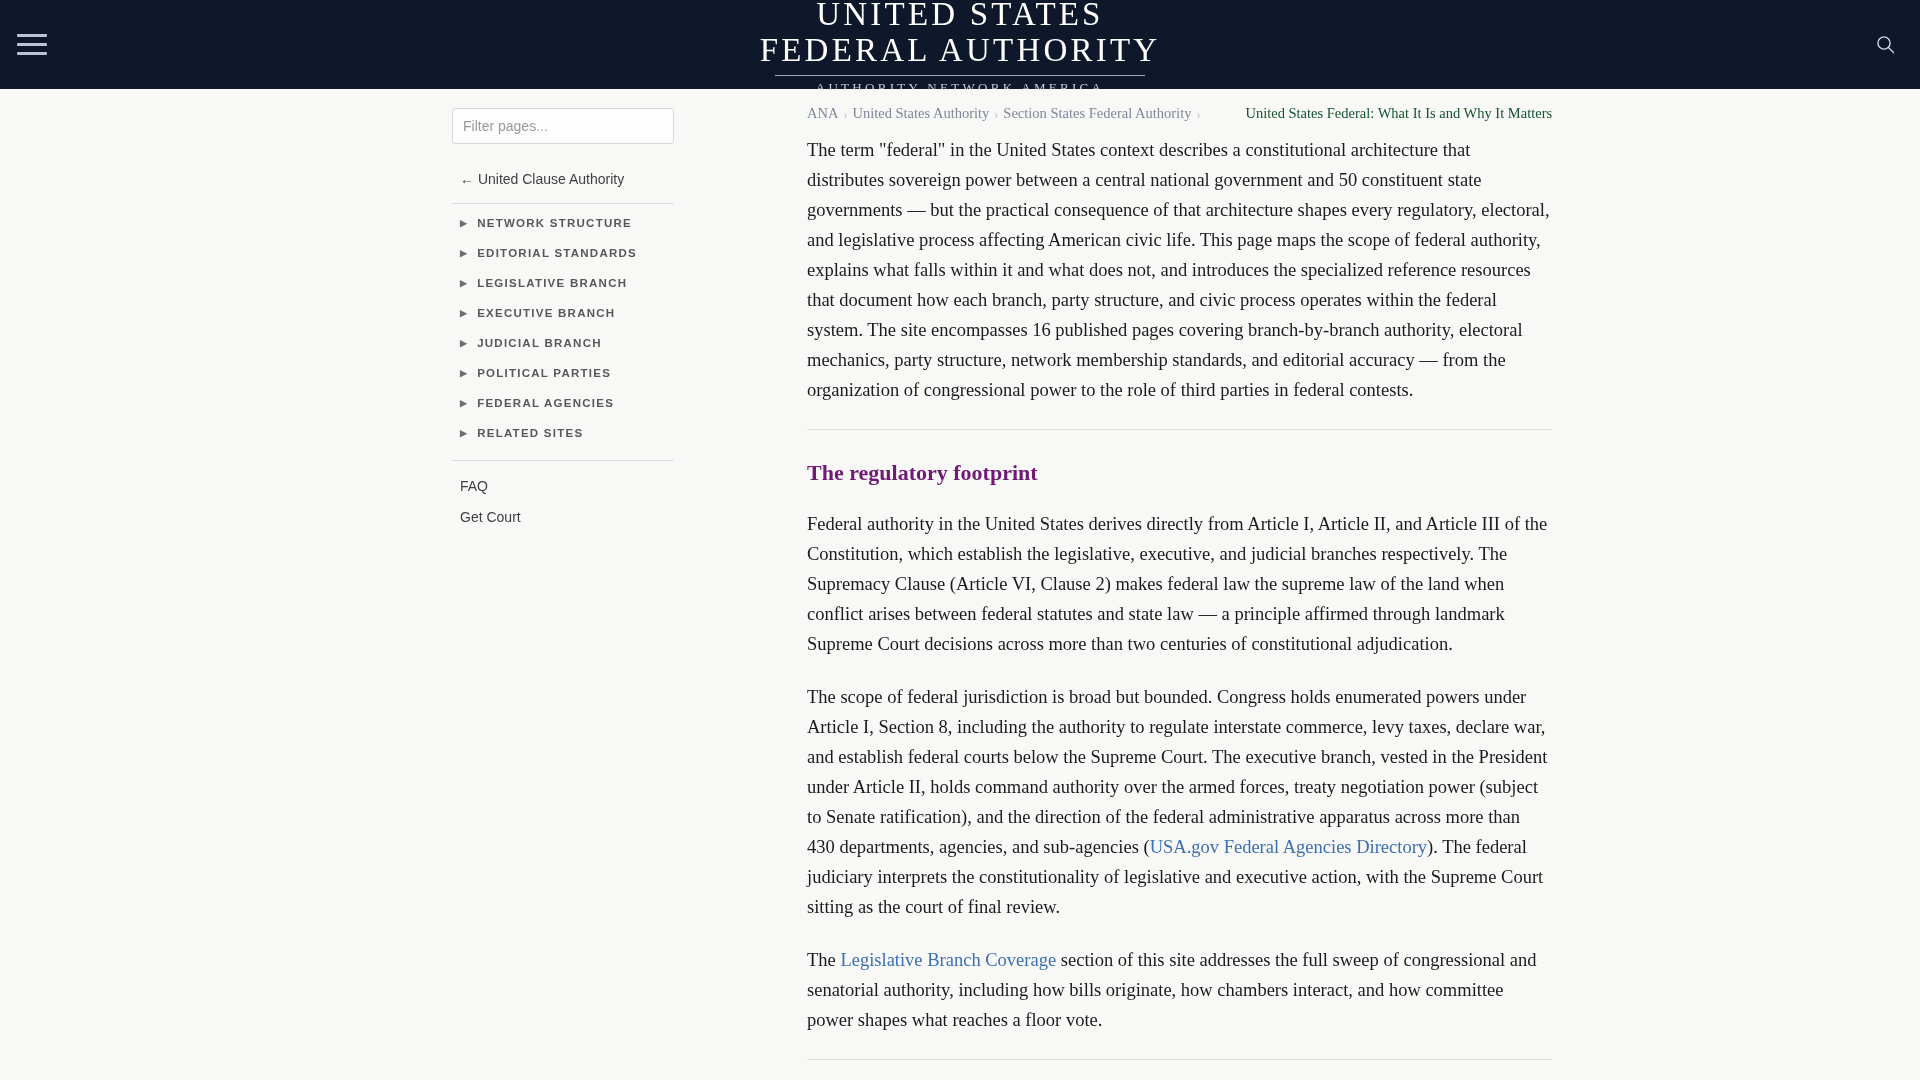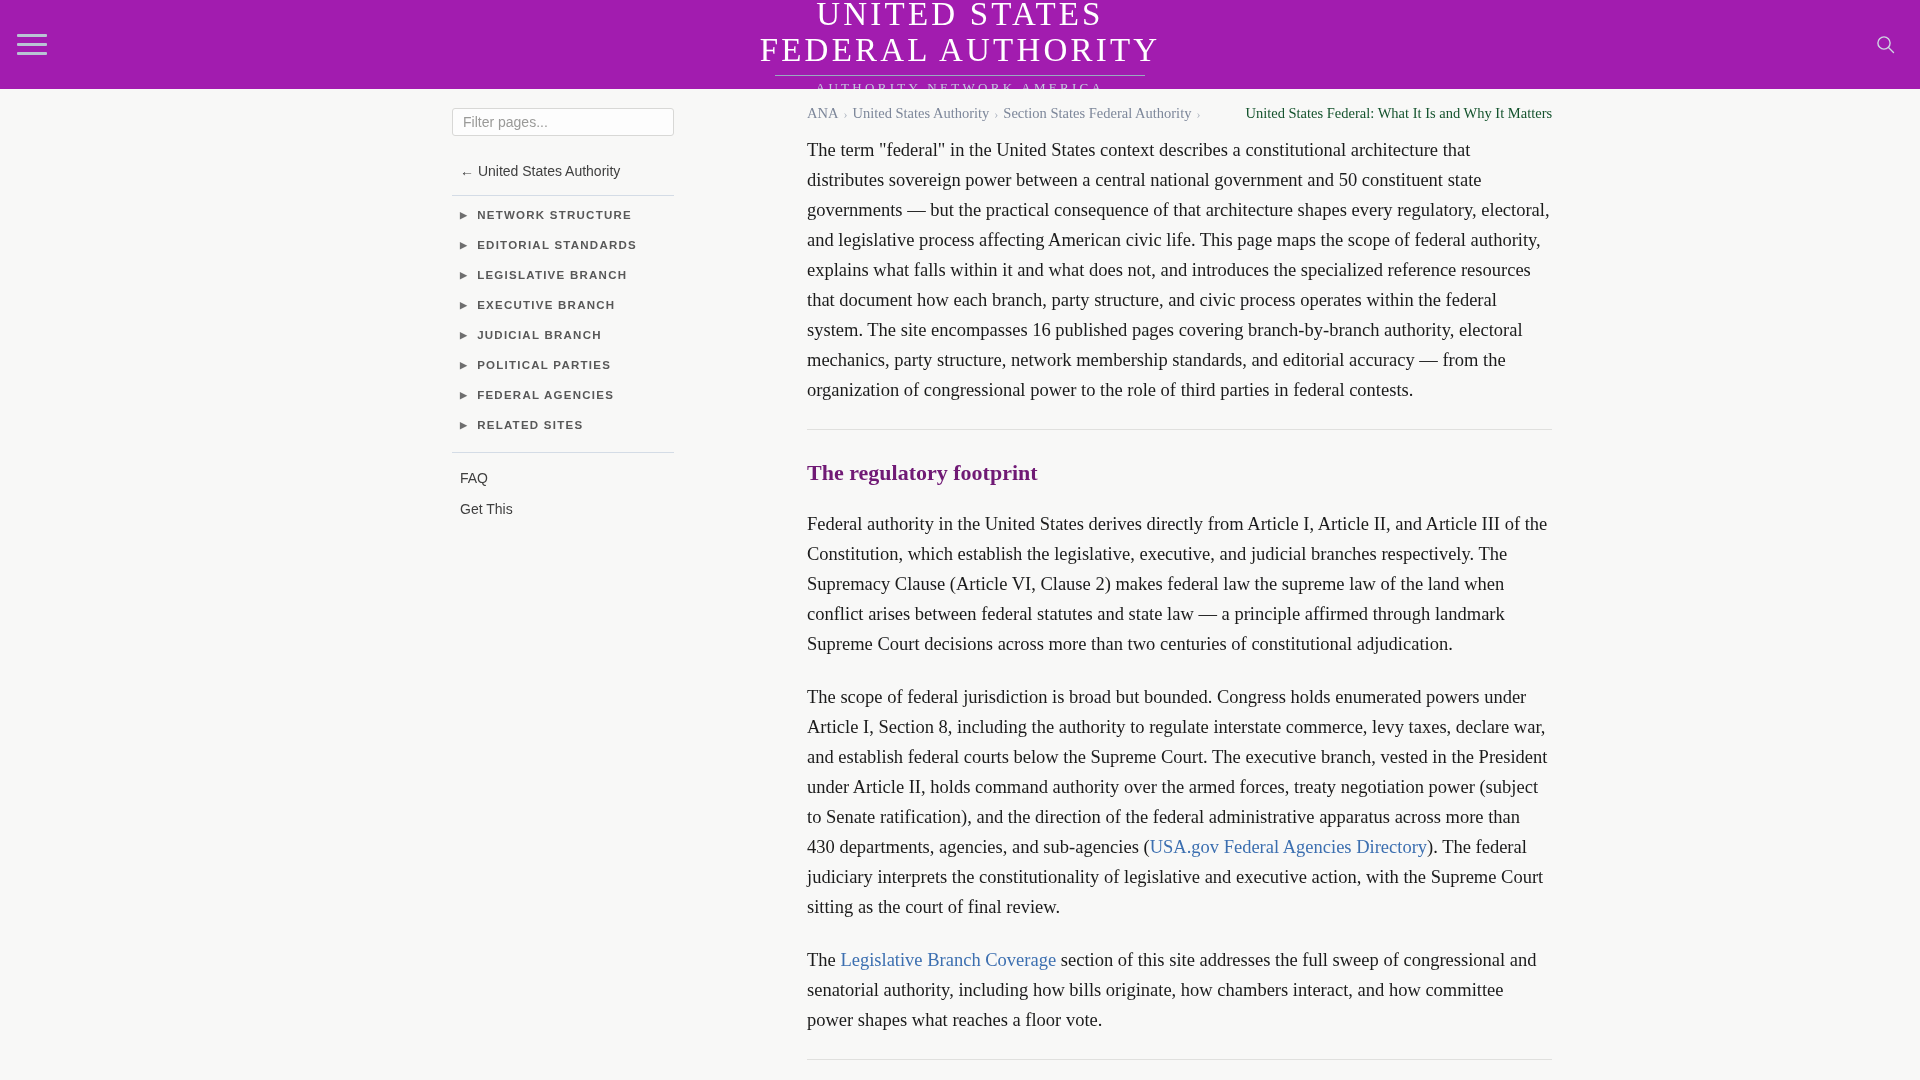--- a/index.html
+++ b/index.html
@@ -9,21 +9,21 @@
     width: 1920px; height: 1080px;
     overflow: hidden;
     background: #f8f8f7;
     font-family: "Liberation Sans", sans-serif;
   }
 
   
   .masthead {
     position: relative;
     height: 89px;
-    background: #a21caf;
+    background: #0f172a;
     display: flex;
     align-items: center;
     justify-content: center;
     overflow: hidden;
   }
   .hamburger {
     position: absolute;
     left: 17px; top: 50%;
     transform: translateY(-50%);
     width: 34px; height: 30px;
@@ -87,21 +87,21 @@
   
   .sidebar {
     width: 222px;
     flex: none;
     padding-top: 19px;
     font-size: 14px;
   }
   .filter-input {
     display: block;
     width: 222px;
-    height: 28px;
+    height: 36px;
     padding: 4px 10px;
     font-size: 14px;
     font-family: "Liberation Sans", sans-serif;
     color: #333;
     background: #fdfdfd;
     border: 1px solid #d8d8d6;
     border-radius: 3px;
     outline: none;
   }
   .filter-input::placeholder { color: #9a9a98; }
@@ -237,21 +237,21 @@
 </div>
 
 <div class="page">
 
   <div class="spacer-left"></div>
 
   <nav class="sidebar">
 
     <input class="filter-input" type="text" placeholder="Filter pages..." style="">
 
-    <a class="back-link">← United States Authority</a>
+    <a class="back-link">← United Clause Authority</a>
 
     <div class="sb-divider"></div>
 
     <div class="nav-section">
       <span class="caret">▶</span>
       <span>NETWORK STRUCTURE</span>
     </div>
     <div class="nav-section">
       <span class="caret">▶</span>
       <span>EDITORIAL STANDARDS</span>
@@ -278,21 +278,21 @@
     </div>
     <div class="nav-section">
       <span class="caret">▶</span>
       <span>RELATED SITES</span>
     </div>
 
     <div class="sb-divider"></div>
 
     <div class="footer-links">
       <a class="footer-link">FAQ</a>
-      <a class="footer-link">Get This</a>
+      <a class="footer-link">Get Court</a>
     </div>
 
   </nav>
 
   <main class="content">
 
     <div class="breadcrumb">
       <a>ANA</a><span class="crumb-sep">›</span><a>United States Authority</a><span class="crumb-sep">›</span><a>Section States Federal Authority</a><span class="crumb-sep">›</span><span class="crumb-current">United States Federal: What It Is and Why It Matters</span>
     </div>
 

